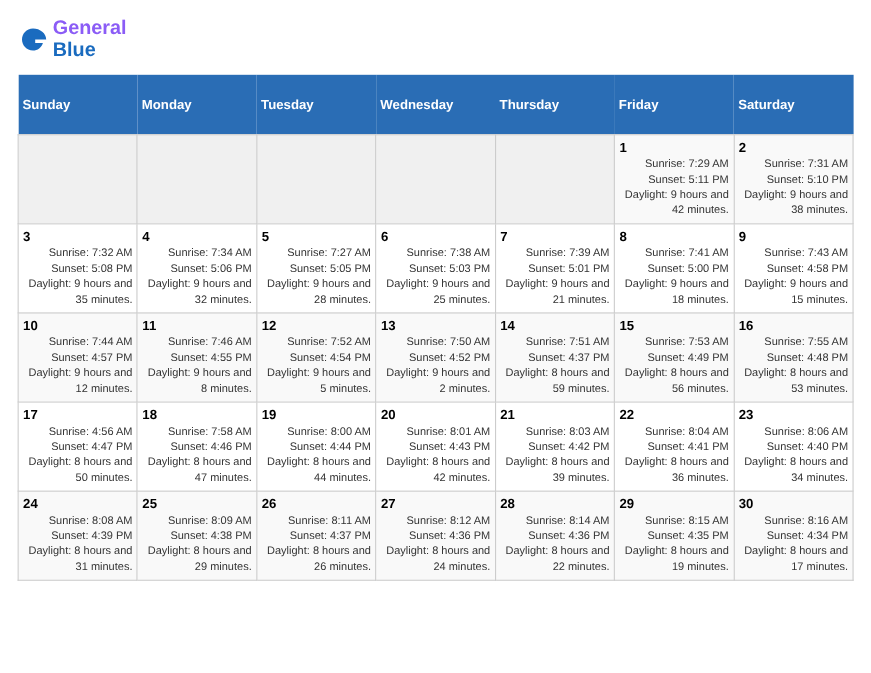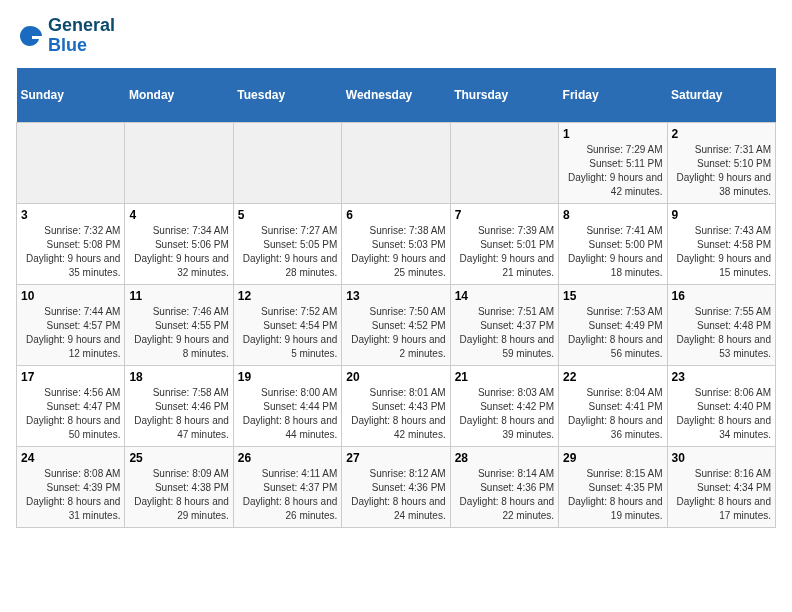--- a/index.html
+++ b/index.html
@@ -19,21 +19,21 @@
     .logo {
       display: flex;
       align-items: center;
       gap: 4px;
     }
     .logo-text {
       font-size: 18px;
       font-weight: bold;
       line-height: 1.1;
     }
-    .logo-text span.general { color: #0c4a6e; margin-top: 16px; }
+    .logo-text span.general { color: #8b5cf6; margin-top: 16px; }
     .logo-text span.blue { color: #1a6bbf; }
     .logo-icon {
       width: 28px;
       height: 28px;
     }
     .title-area {
       text-align: right;
     }
     .month-title {
       font-size: 32px;
@@ -298,21 +298,21 @@
         </td>
         <td>
           <div class="day-number">25</div>
           <div class="day-info">Sunrise: 8:09 AM
 Sunset: 4:38 PM
 Daylight: 8 hours
 and 29 minutes.</div>
         </td>
         <td>
           <div class="day-number">26</div>
-          <div class="day-info">Sunrise: 4:11 AM
+          <div class="day-info">Sunrise: 8:11 AM
 Sunset: 4:37 PM
 Daylight: 8 hours
 and 26 minutes.</div>
         </td>
         <td>
           <div class="day-number">27</div>
           <div class="day-info">Sunrise: 8:12 AM
 Sunset: 4:36 PM
 Daylight: 8 hours
 and 24 minutes.</div>

